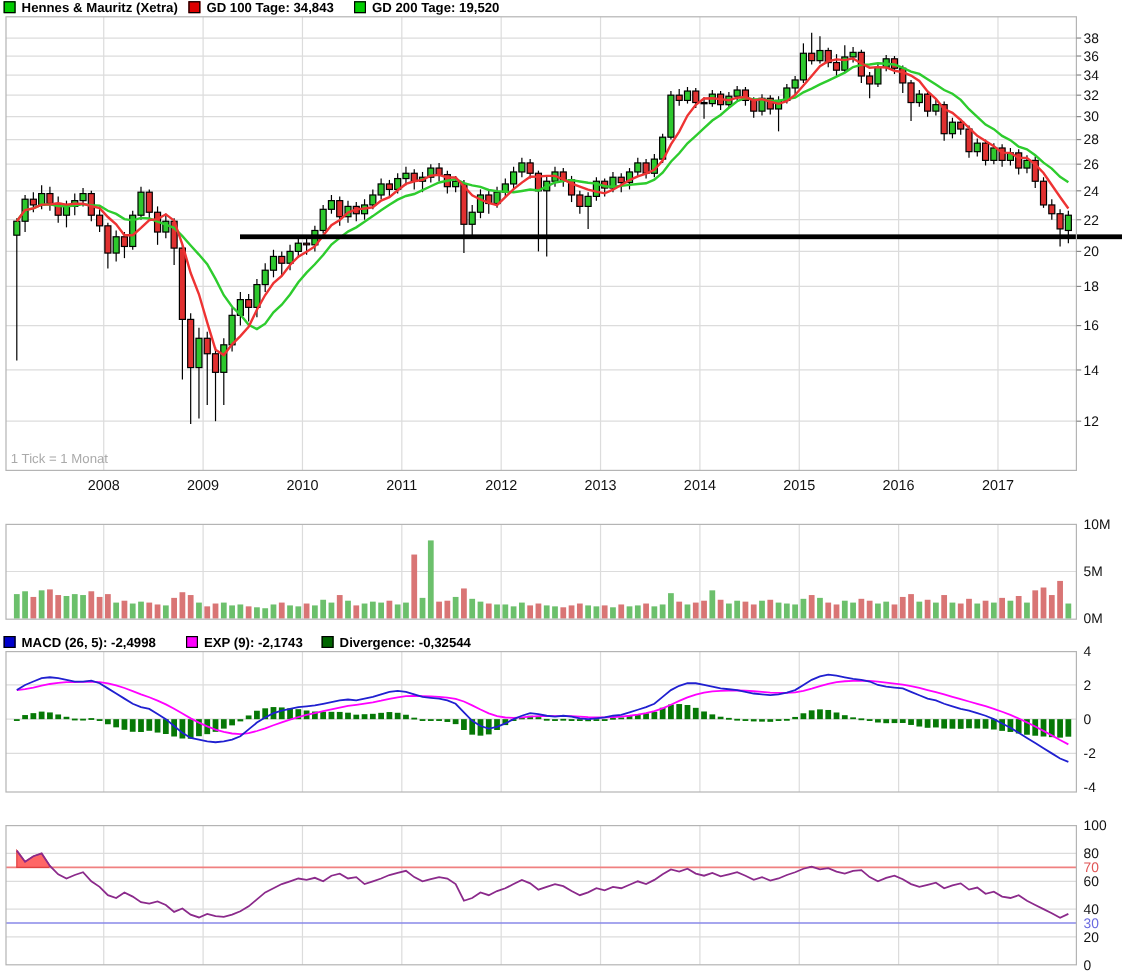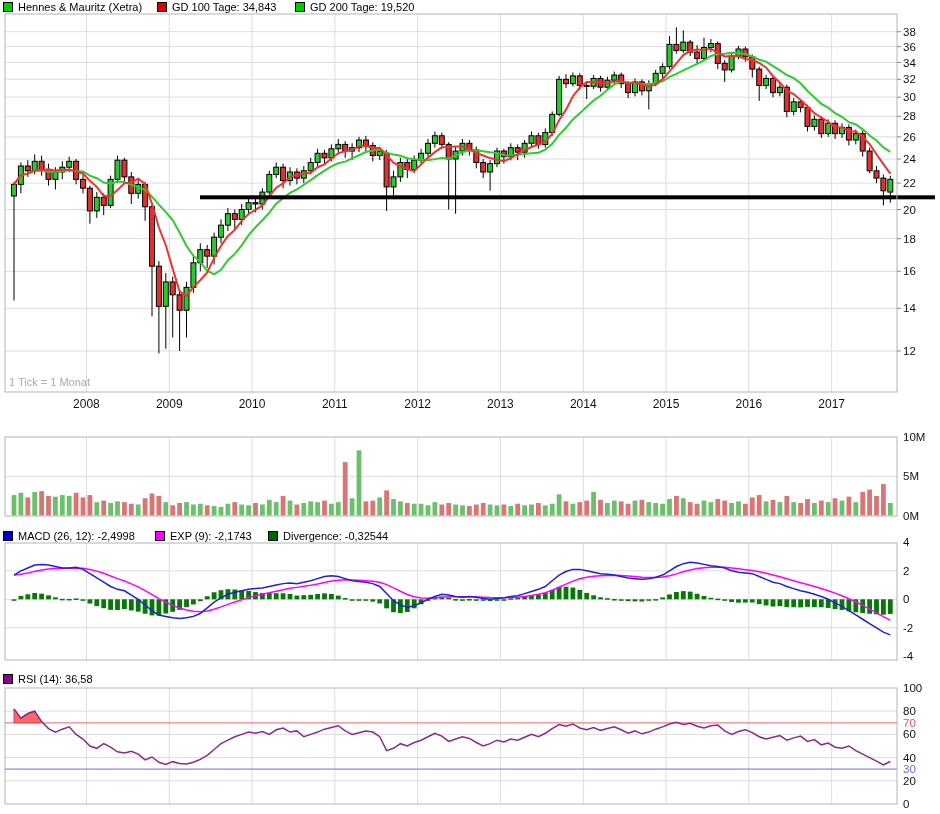--- a/index.html
+++ b/index.html
@@ -1,18 +1,18 @@
 <!DOCTYPE html>
 <html><head>
 <meta charset="utf-8">
 <style>
   html,body{margin:0;padding:0;background:#fff;}
   .stage{position:relative;width:940px;height:814px;background:#fff;
          font-family:"Liberation Sans",sans-serif;overflow:hidden;}
-  .lgrow{position:absolute;left:0;width:831px;height:14px;font-size:11px;font-weight:normal;color:#000;}
+  .lgrow{position:absolute;left:0;width:831px;height:14px;font-size:11px;font-weight:bold;color:#000;}
   .lgitem{position:absolute;top:0;white-space:nowrap;}
   .sq{display:inline-block;width:8px;height:8px;border:1px solid #000;margin-right:5px;vertical-align:-1px;}
   svg{position:absolute;left:0;top:0;}
 </style>
 </head>
 <body>
 
 <div class="stage">
 
   <svg id="cv" width="940" height="814">
@@ -676,22 +676,19 @@
     </svg>
 
   <div class="lgrow" style="top:1px">
     <span class="lgitem" style="left:3px"><span class="sq" style="background: rgb(0, 204, 0);"></span><span>Hennes &amp; Mauritz (Xetra)</span></span>
     <span class="lgitem" style="left:157px"><span class="sq" style="background: rgb(221, 0, 0);"></span><span>GD 100 Tage: 34,843</span></span>
     <span class="lgitem" style="left:295px"><span class="sq" style="background: rgb(0, 204, 0);"></span><span>GD 200 Tage: 19,520</span></span>
   </div>
 
 
   <div class="lgrow" style="top:530px">
-    <span class="lgitem" style="left:3px"><span class="sq" style="background: rgb(0, 0, 204);"></span><span>MACD (26, 12): -2,4998</span></span>
+    <span class="lgitem" style="left:3px"><span class="sq" style="background: rgb(0, 0, 204);"></span><span>MACD (26, 5): -2,4998</span></span>
     <span class="lgitem" style="left:155px"><span class="sq" style="background: rgb(255, 0, 255);"></span><span>EXP (9): -2,1743</span></span>
     <span class="lgitem" style="left:268px"><span class="sq" style="background: rgb(0, 102, 0);"></span><span>Divergence: -0,32544</span></span>
   </div>
 
-  <div class="lgrow" style="top:673px">
-    <span class="lgitem" style="left:3px"><span class="sq" style="background: rgb(134, 7, 134);"></span><span>RSI (14): 36,58</span></span>
-  </div>
 
 </div>
 
 </body></html>

